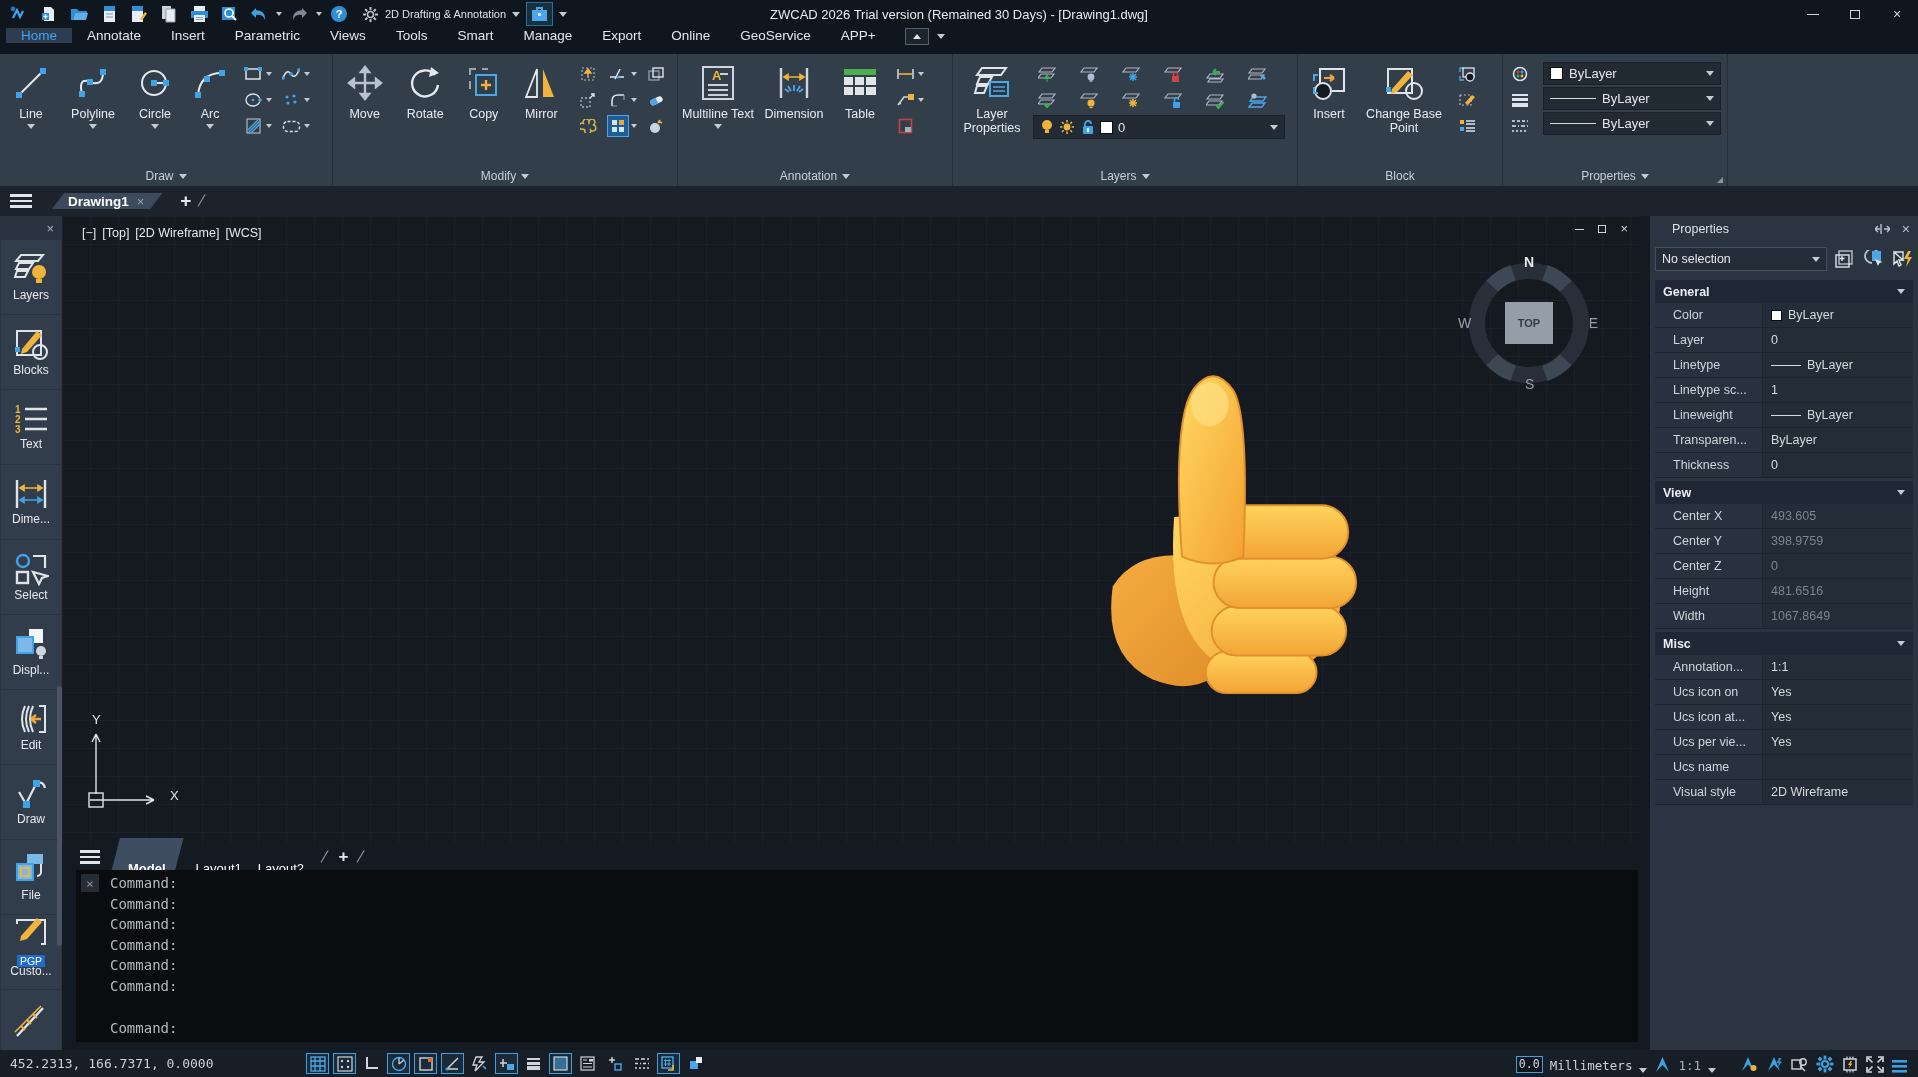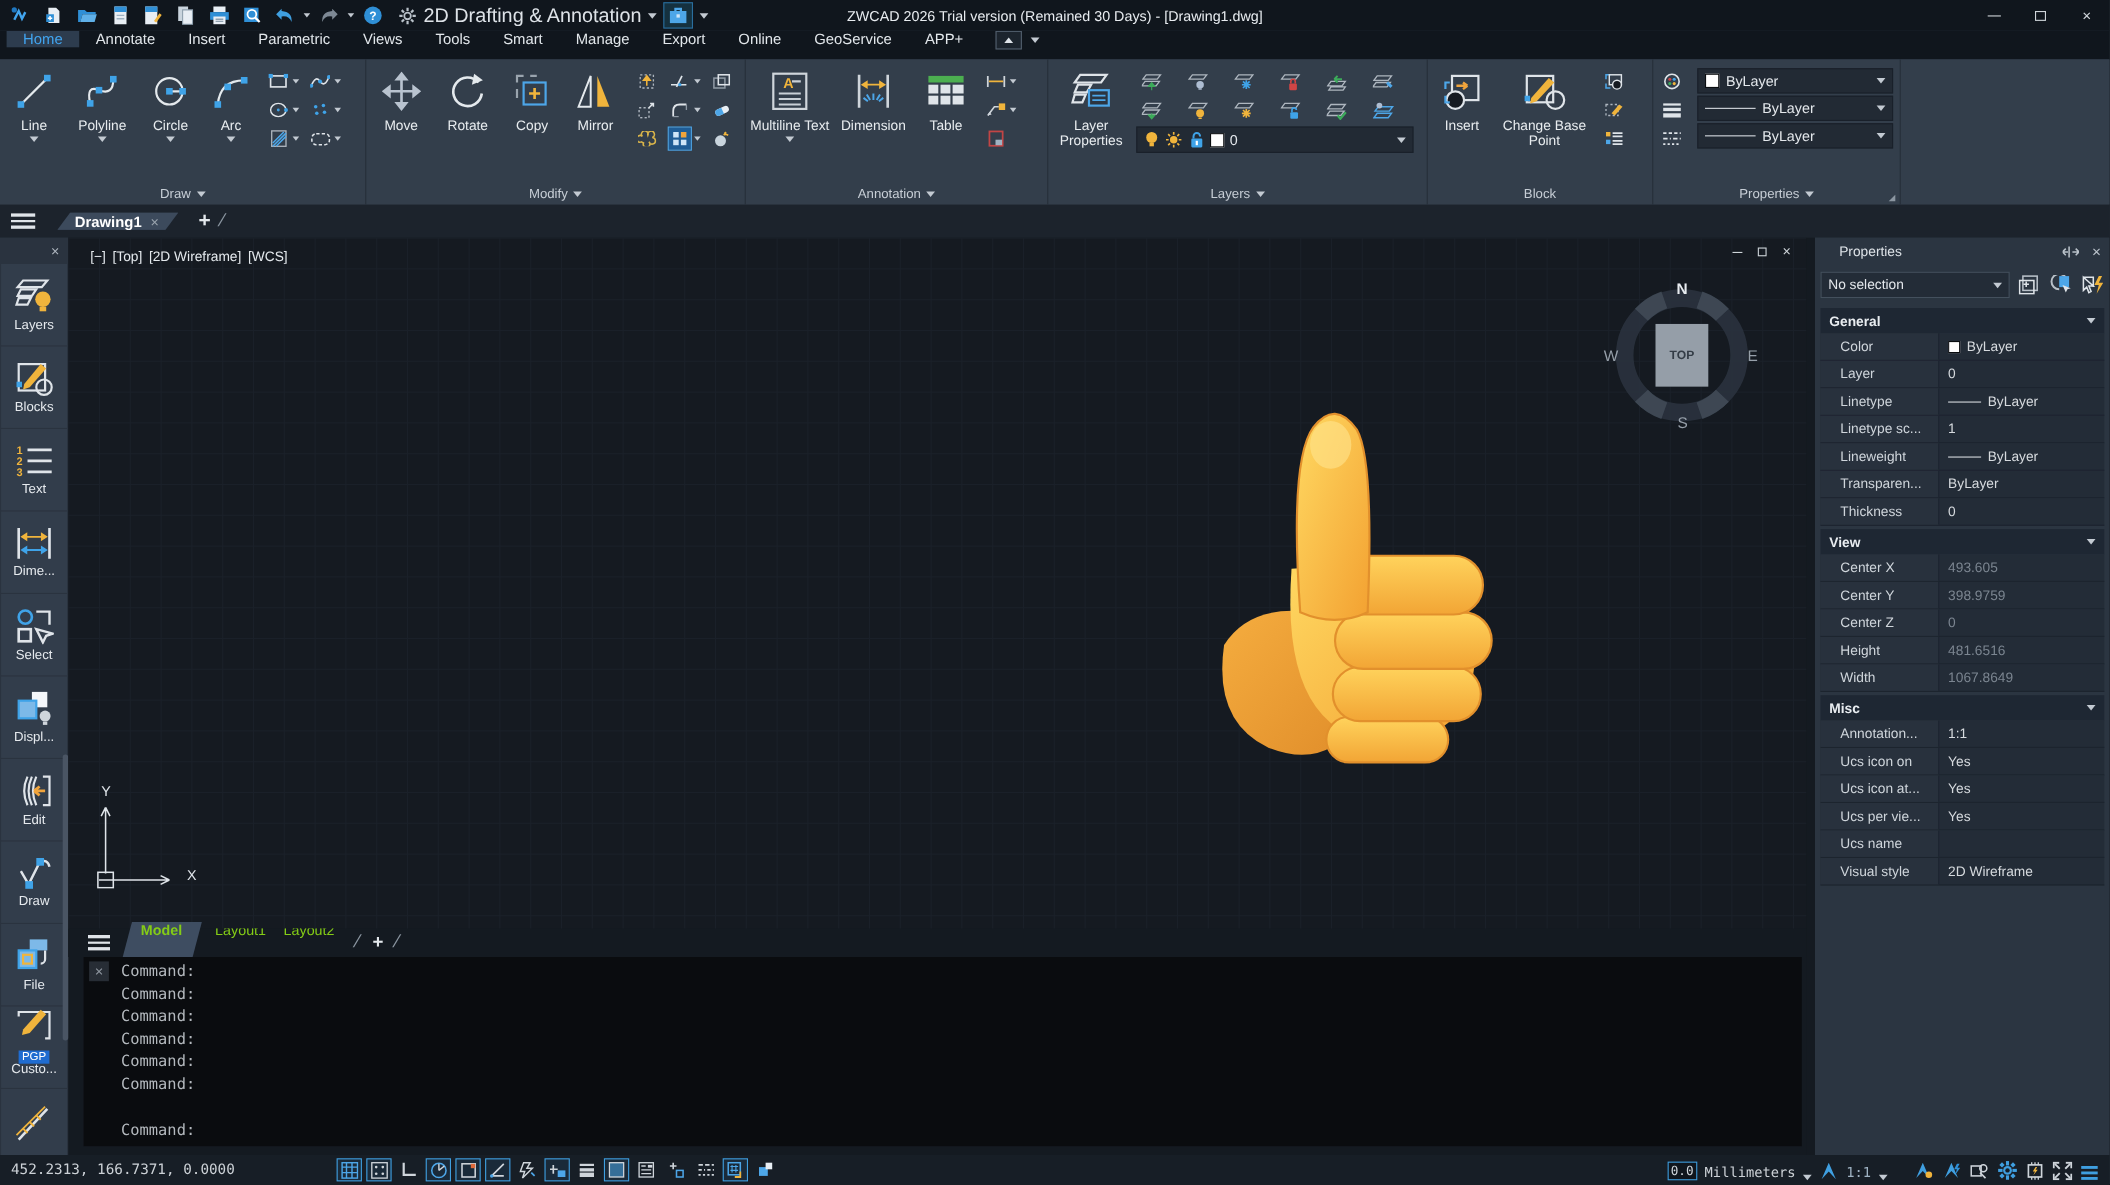--- a/index.html
+++ b/index.html
@@ -6,21 +6,21 @@
 html,body{background:#000;font-family:"Liberation Sans",sans-serif;-webkit-font-smoothing:antialiased}
 .app{position:relative;width:1918px;height:1077px;background:#333e4b;overflow:hidden;display:flex;flex-direction:column;color:#e4e8ec}
 svg{display:block}
 .cdown{width:0;height:0;border-left:4px solid transparent;border-right:4px solid transparent;border-top:5px solid #c3cad2;display:inline-block}
 .cdown.sm{border-left-width:3px;border-right-width:3px;border-top-width:4px}
 
 
 .tb{height:28px;background:#10161d;display:flex;align-items:center;flex:0 0 auto;position:relative}
 .tb .qat{display:flex;align-items:center;gap:4px;padding-left:6px}
 .qbtn{width:26px;height:24px;display:flex;align-items:center;justify-content:center}
-.ws{display:flex;align-items:center;gap:6px;margin-left:10px;font-size:18px;color:#dde2e7}
+.ws{display:flex;align-items:center;gap:6px;margin-left:10px;font-size:11px;color:#dde2e7}
 .wsbox{display:flex;align-items:center;gap:6px;border:1px solid #2a6e9e;background:#15313f;height:24px;padding:0 4px;margin-left:6px}
 .title{position:absolute;left:50%;transform:translateX(-50%);font-size:13px;color:#e8ecf0;white-space:nowrap}
 .winc{margin-left:auto;display:flex;align-items:center;height:100%}
 .winc span{width:42px;height:100%;display:flex;align-items:center;justify-content:center;color:#cfd5da;font-size:14px}
 .wmin{width:12px;height:1px;background:#cfd5da}
 .wmax{width:10px;height:9px;border:1px solid #cfd5da}
 
 
 .tabrow{height:26px;background:#10161d;display:flex;align-items:flex-start;padding-left:6px;flex:0 0 auto;font-size:13.5px}
 .rtab{display:flex;align-items:center;padding:0 15px;color:#e2e7eb;cursor:default}
@@ -62,28 +62,28 @@
 .stile .badge{position:absolute;left:50%;transform:translateX(-50%);top:40px;background:#1f6cd0;color:#fff;font-size:10.5px;padding:0 3px}
 .sscroll{position:absolute;right:0;top:470px;width:5px;height:260px;background:#4a5564;border-radius:3px}
 
 .canvas{flex:1;display:flex;flex-direction:column;min-width:0;position:relative}
 .draw-area{flex:1;position:relative;background-color:#151a21;background-image:linear-gradient(#1a2029 1px,transparent 1px),linear-gradient(90deg,#1a2029 1px,transparent 1px);background-size:28px 28px;overflow:hidden}
 .vplabel{position:absolute;left:20px;top:10px;font-size:12.5px;color:#e4e9ed;display:flex;gap:6px}
 .winmini{position:absolute;right:14px;top:8px;display:flex;gap:14px;align-items:center}
 .compass{position:absolute;right:46px;top:40px;width:134px;height:134px}
 .compass .lt{position:absolute;font-size:14px;color:#97a0aa}
 .compass .lt.n{color:#e8ecf0;font-weight:bold}
-.topbox{position:absolute;left:50%;top:50%;transform:translate(-50%,-50%);width:48px;height:57px;border-radius:0;background:#959ea8;color:#333c46;font-size:11px;font-weight:bold;display:flex;align-items:center;justify-content:center}
+.topbox{position:absolute;left:50%;top:50%;transform:translate(-50%,-50%);width:48px;height:42px;border-radius:0;background:#959ea8;color:#333c46;font-size:11px;font-weight:bold;display:flex;align-items:center;justify-content:center}
 .thumb{position:absolute;left:1033px;top:141px;width:267px;height:340px}
 .ucs{position:absolute;left:22px;bottom:28px;width:120px;height:100px;color:#dfe4e9;font-size:13px}
 .ucs .ly{position:absolute;left:8px;top:-4px}
 .ucs .lx{position:absolute;left:86px;top:72px}
 
 .modeltabs{height:26px;background:#141a21;display:flex;align-items:center;gap:10px;padding-left:18px;flex:0 0 auto;font-size:13px}
-.mtab{color:#84cc16;padding:0 8px;height:38px;display:flex;align-items:flex-start}
+.mtab{color:#ffffff;padding:0 8px;height:38px;display:flex;align-items:flex-end}
 .mtab.active{background:#3e4d61;font-weight:bold;clip-path:polygon(10px 0,calc(100% - 4px) 0,calc(100% - 14px) 100%,0 100%);padding:0 22px 0 18px}
 
 .cmdwin{height:172px;margin:0 4px 8px 14px;background:#0a0c0f;position:relative;font-family:"DejaVu Sans Mono",monospace;font-size:14px;color:#b4b9be;display:flex;flex-direction:column;flex:0 0 auto}
 .cmdx{position:absolute;left:5px;top:4px;width:18px;height:18px;background:#272d35;color:#8d959e;display:flex;align-items:center;justify-content:center;font-size:13px}
 .chist{padding:3px 0 0 34px}
 .cline{line-height:20.5px}
 .cprompt{margin-top:auto;padding:0 0 4px 34px;line-height:20px}
 
 
 .gutter{width:8px;background:#141a21;flex:0 0 auto}

